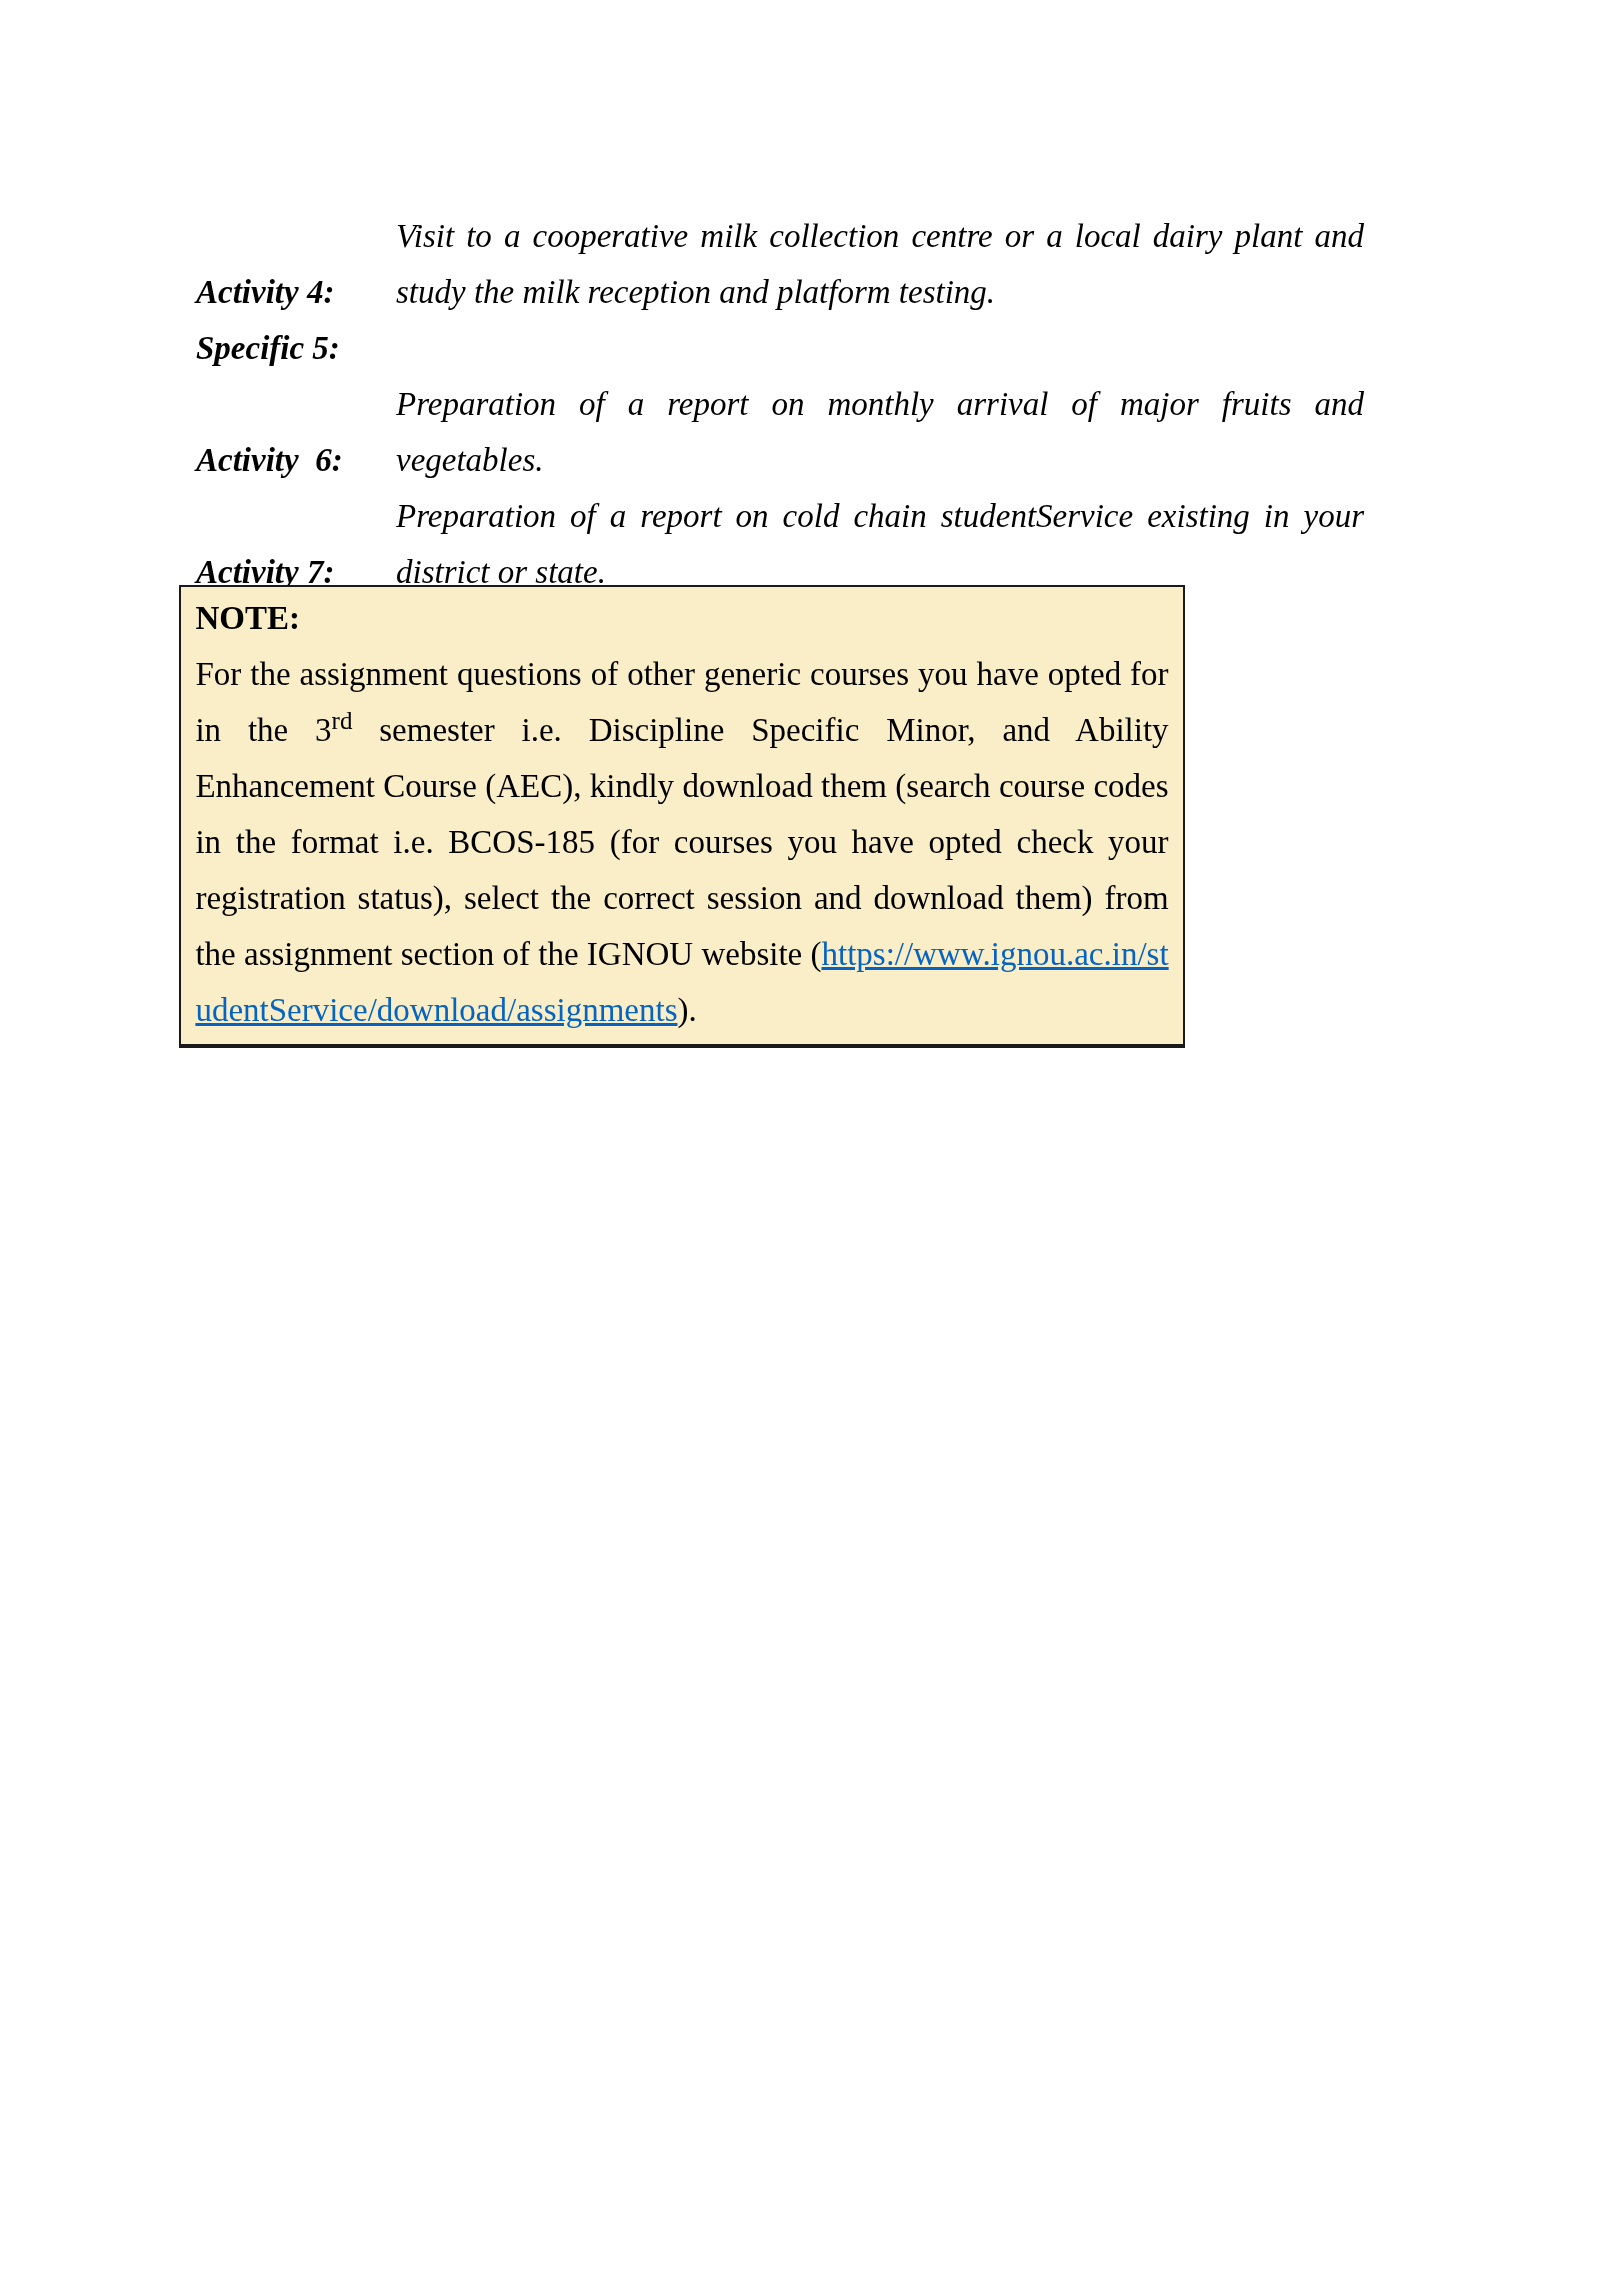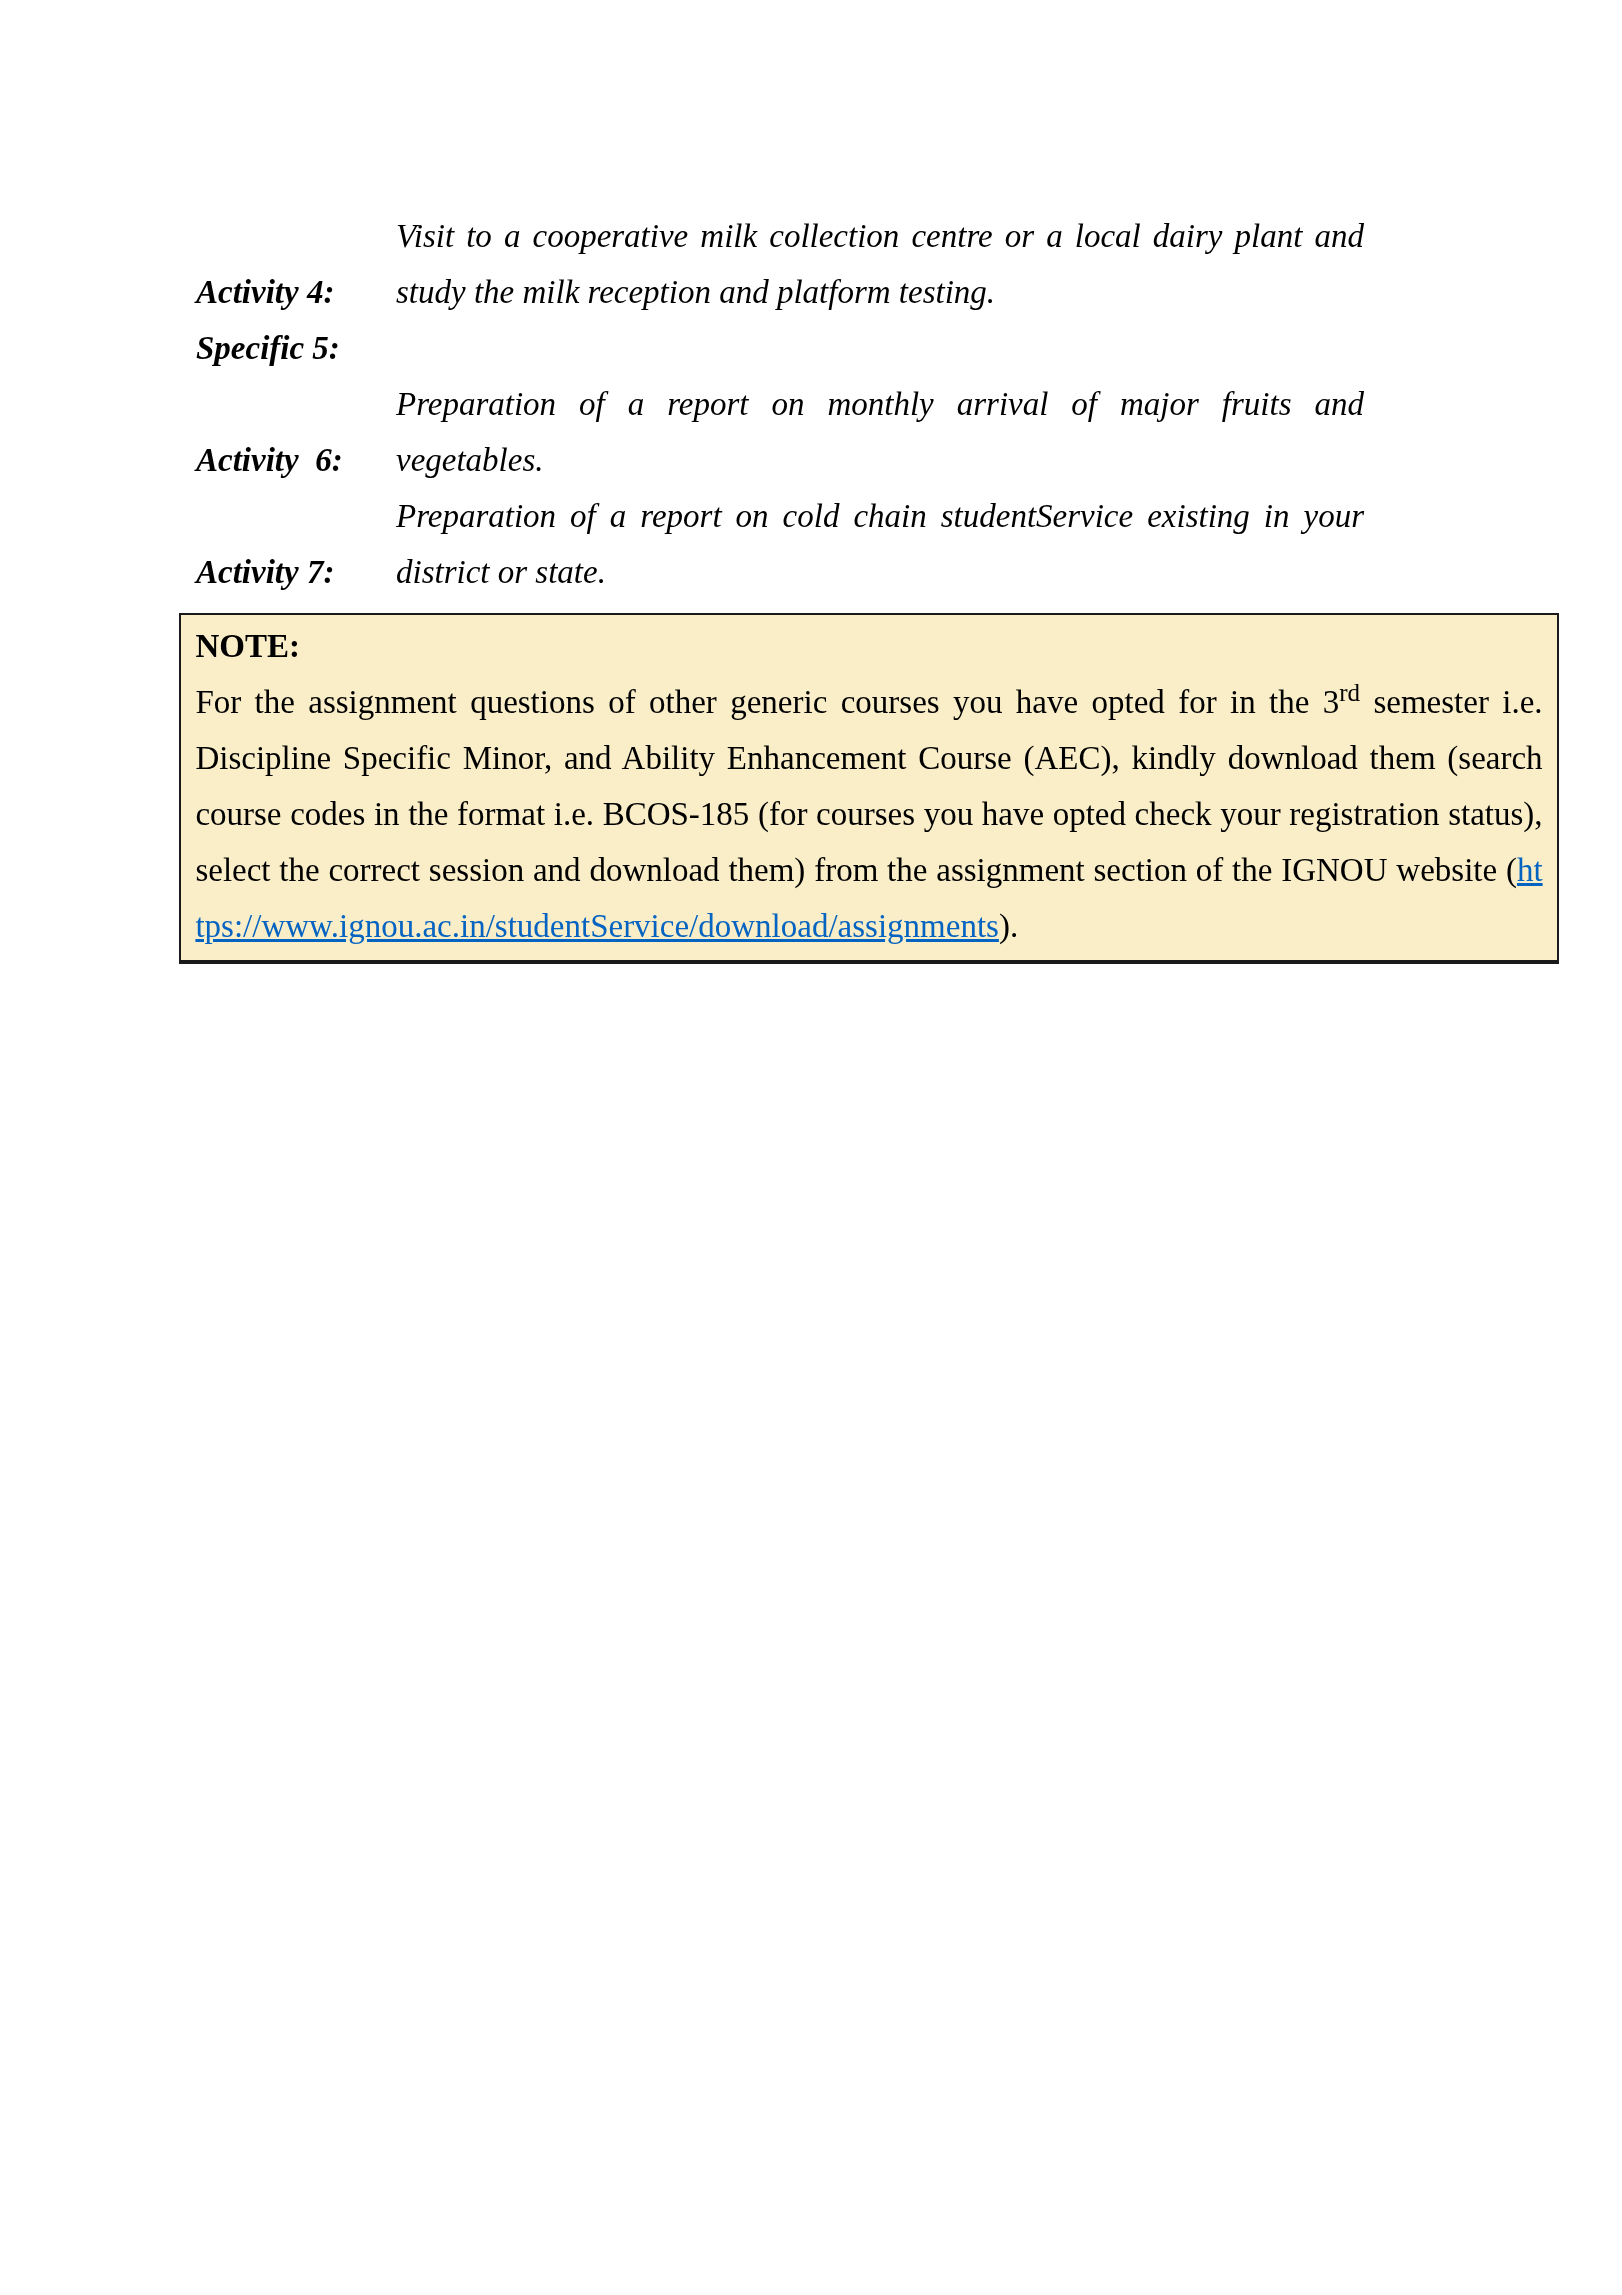--- a/index.html
+++ b/index.html
@@ -35,22 +35,22 @@
     font-weight: bold;
     white-space: pre;
   }
   .activity-desc {
     flex: 1 1 auto;
     text-align: justify;
   }
   .note-box {
     position: absolute;
     left: 179px;
-    top: 613px;
-    width: 1380px;
+    top: 585px;
+    width: 1006px;
     box-sizing: border-box;
     background: var(--note-background, #FAEEC8);
     border: 2.6px solid var(--note-border, #1A1A1A);
     border-bottom-width: 4.6px;
     padding: 2.6px 14.4px 6.5px 14.4px;
   }
   .note-heading {
     font-weight: bold;
   }
   .note-body {

